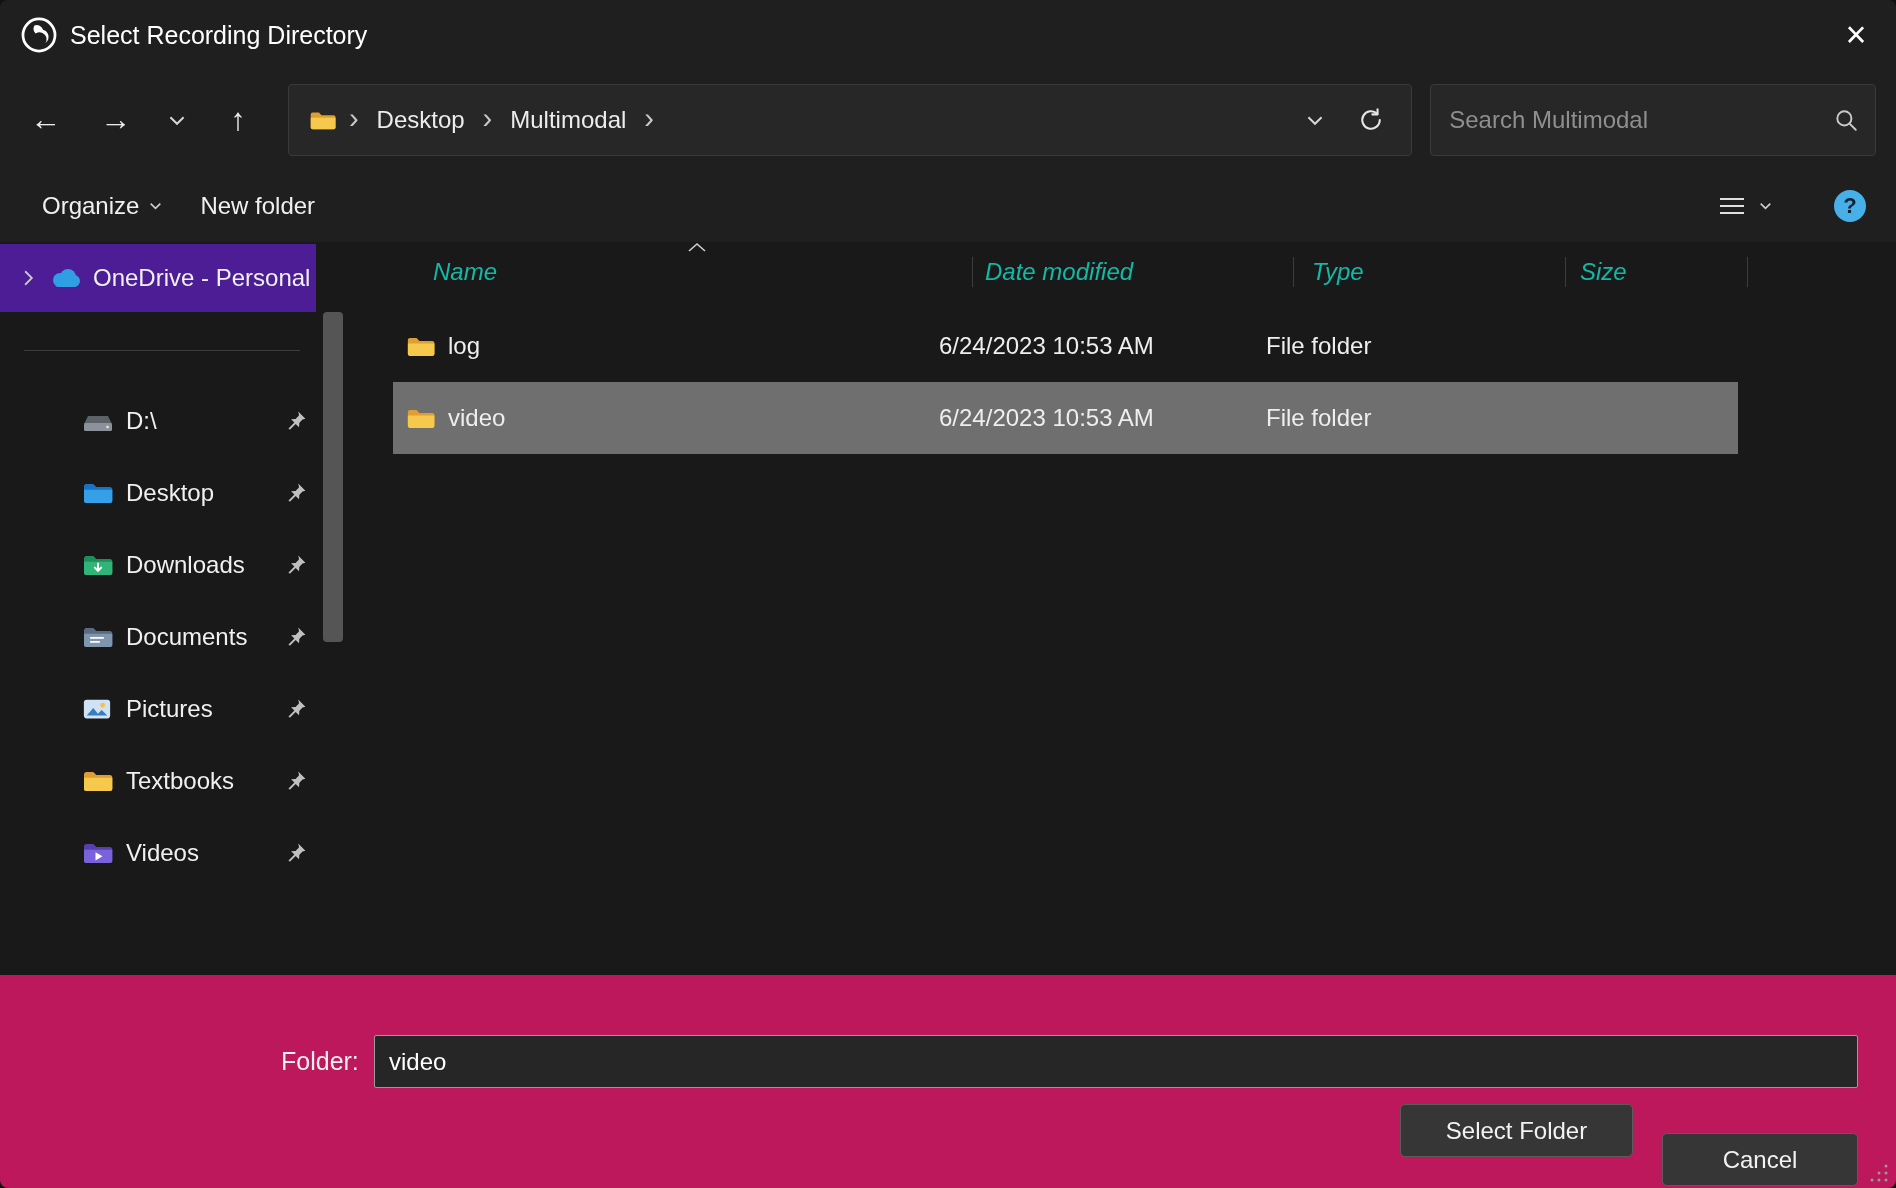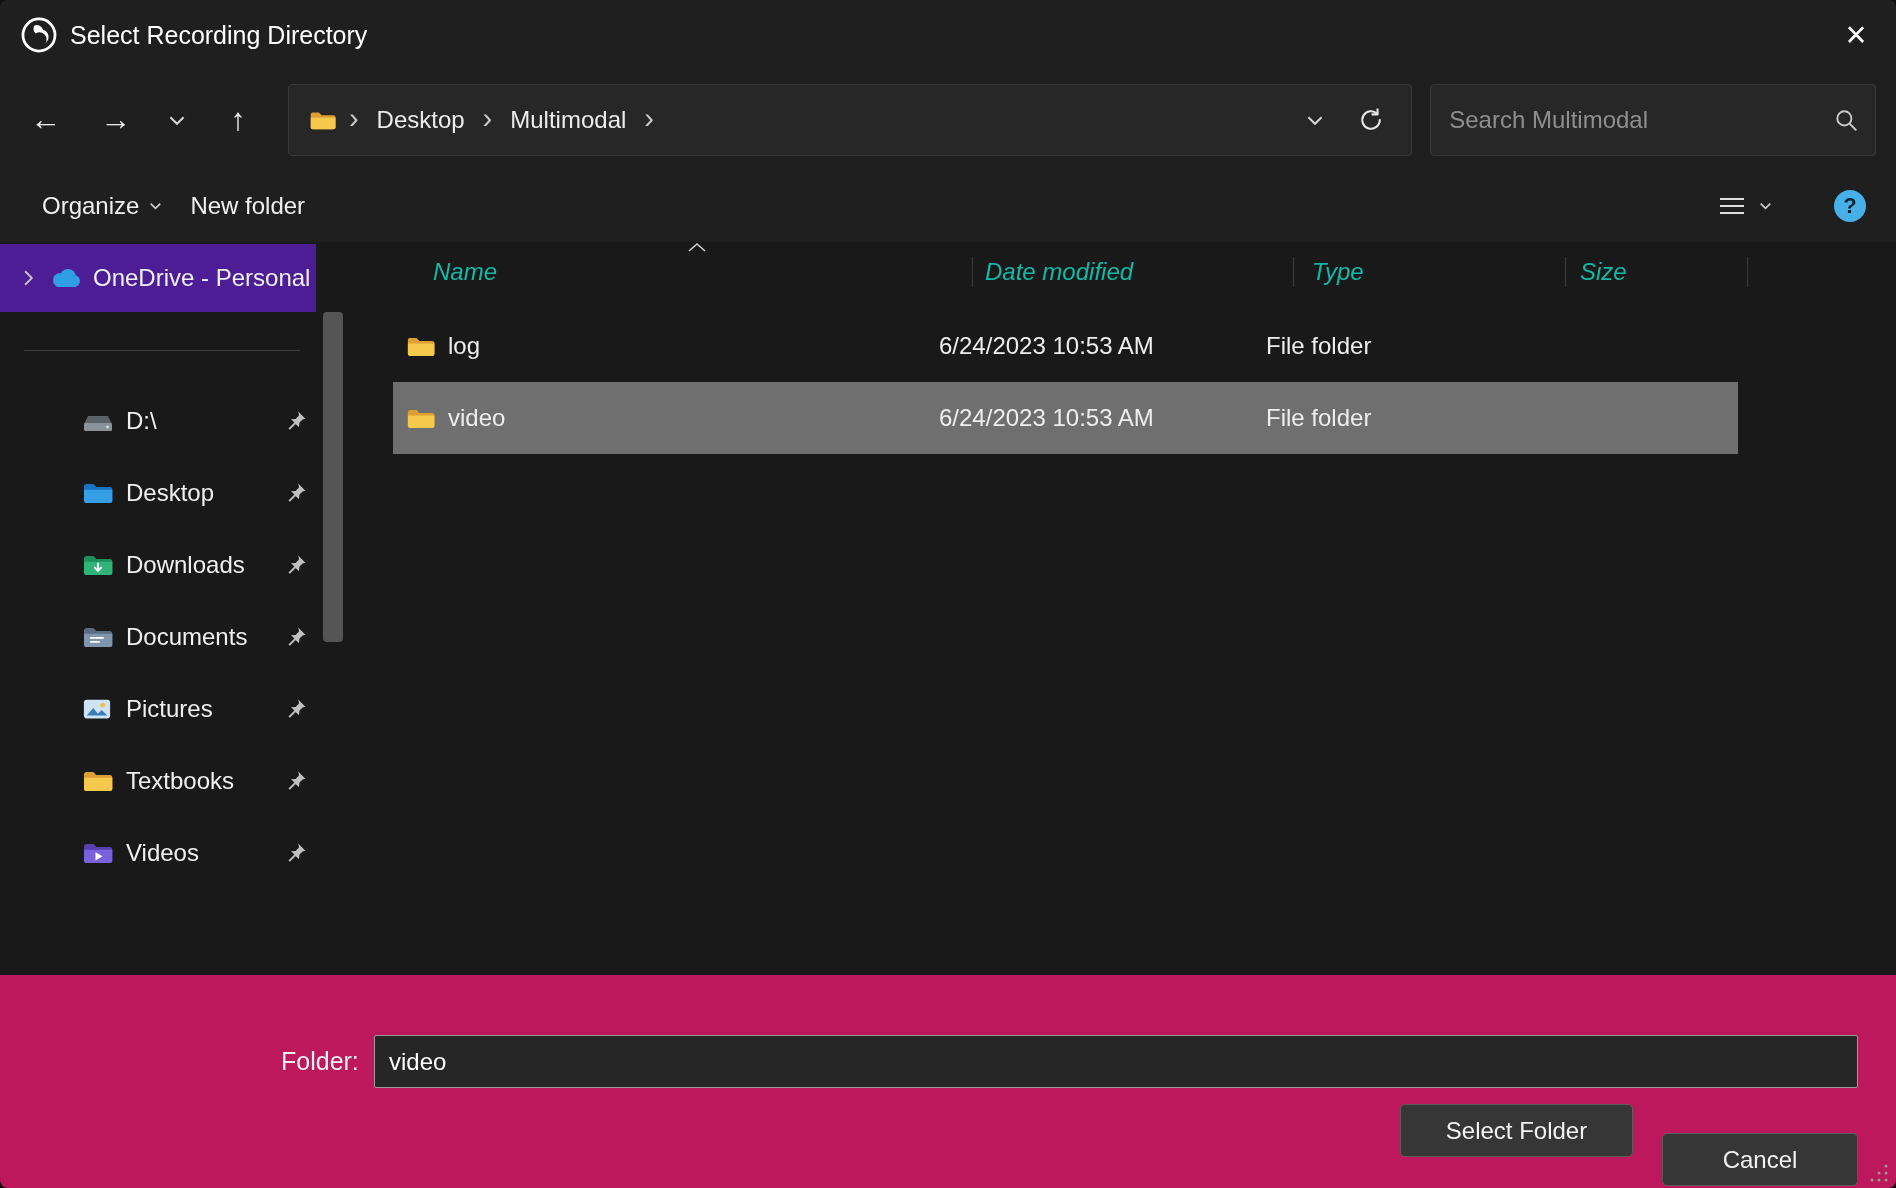--- a/index.html
+++ b/index.html
@@ -36,21 +36,21 @@
   .addr-btn { background:none; border:none; width:56px; height:56px; display:flex; align-items:center; justify-content:center; }
   .searchbox { width:446px; height:72px; margin-left:18px; background:#272727; border:1px solid #3a3a3a;
                border-radius:4px; display:flex; align-items:center; padding:0 16px 0 18px;gap:44px; }
   .searchbox input { flex:1; background:transparent; border:none; outline:none; color:#ececec; font-size:24px; min-width:0; }
   .searchbox input::placeholder { color:#8f8f8f; }
 
   
   .toolbar { height:72px; flex:none; background:#1f1f1f; display:flex; align-items:center;
              padding:0 30px 0 42px; font-size:24px; color:#f0f0f0; }
   .tool-btn { background:none; border:none; color:#f0f0f0; font-size:24px; display:flex; align-items:center; gap:10px; }
-  .tool-newfolder { margin-left:28px; }
+  .tool-newfolder { margin-left:38px; }
   .view-group { margin-left:auto; display:flex; align-items:center; gap:12px; }
   .help-btn { margin-left:62px; width:32px; height:32px; border-radius:50%; background:#47b0e8; border:none;
               color:#0d2231; font-size:22px; font-weight:bold; display:flex; align-items:center; justify-content:center; }
 
   
   .bodyarea { flex:1; min-height:0; display:flex; background:#191919; }
 
   .sidebar { width:320px; flex:none; position:relative; }
   .onedrive { position:absolute; top:2px; left:0; width:316px; height:68px; background:#4c1d95;
               display:flex; align-items:center; font-size:24px; color:#f0f0f0; white-space:nowrap; overflow:hidden; }

